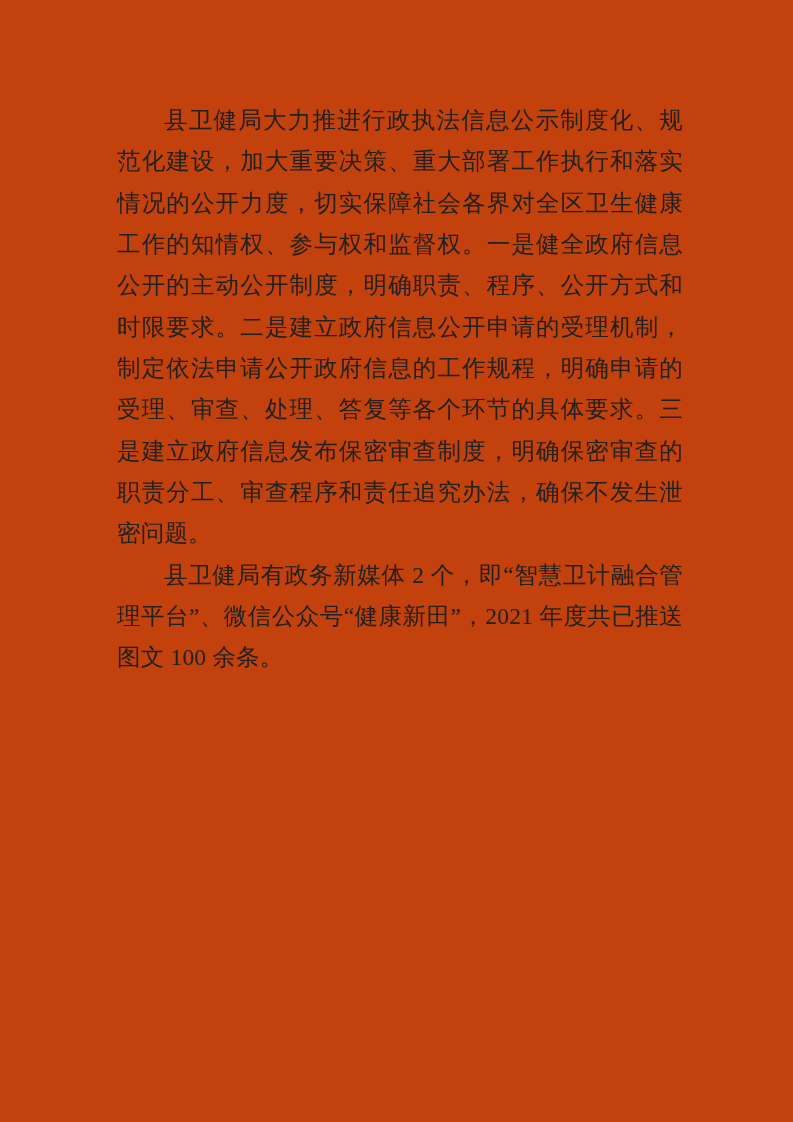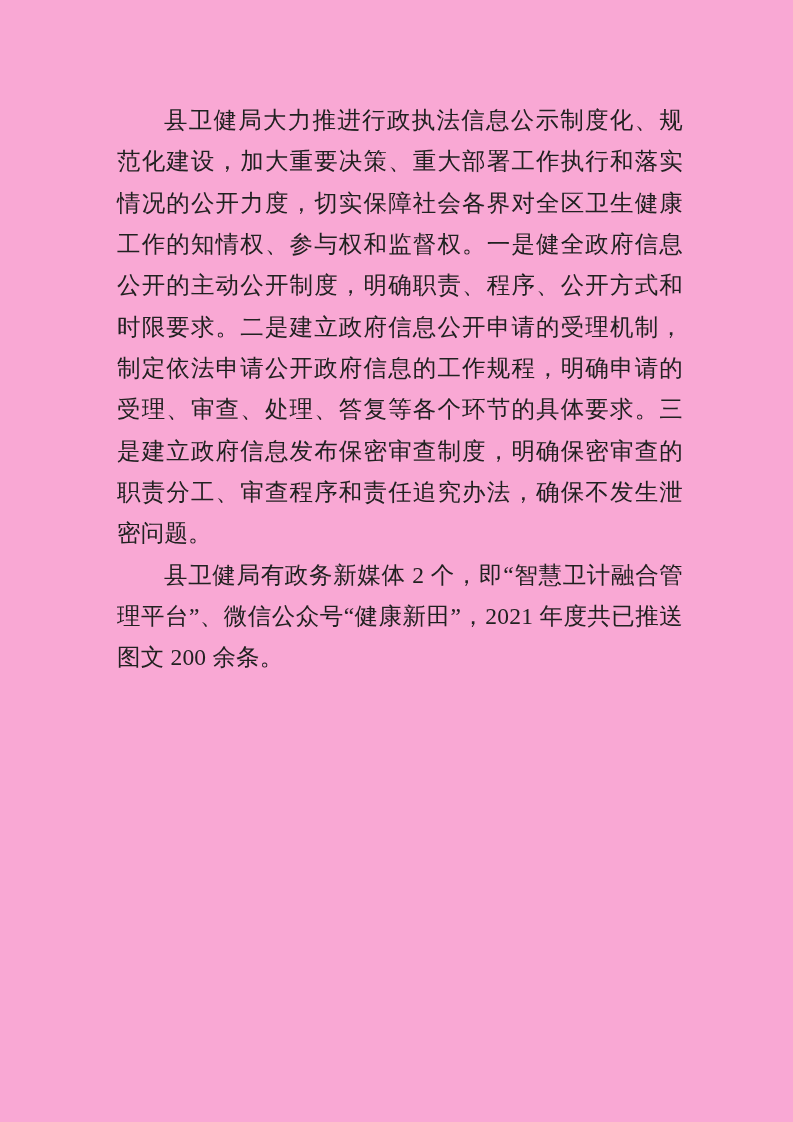--- a/index.html
+++ b/index.html
@@ -30,18 +30,18 @@
     text-indent: 2em;
     word-break: break-all;
   }
   .para.heading {
     text-align: left;
   }
 </style>
 </head>
 <body>
 
-<div class="page" style="background: #f9a8d4;">
+<div class="page" style="background: #c2410c;">
   <div class="content" id="doc-body" style="color: rgb(33, 33, 33);">
       <p class="para body">县卫健局大力推进行政执法信息公示制度化、规范化建设，加大重要决策、重大部署工作执行和落实情况的公开力度，切实保障社会各界对全区卫生健康工作的知情权、参与权和监督权。一是健全政府信息公开的主动公开制度，明确职责、程序、公开方式和时限要求。二是建立政府信息公开申请的受理机制，制定依法申请公开政府信息的工作规程，明确申请的受理、审查、处理、答复等各个环节的具体要求。三是建立政府信息发布保密审查制度，明确保密审查的职责分工、审查程序和责任追究办法，确保不发生泄密问题。</p>
-      <p class="para body">县卫健局有政务新媒体 2 个，即“智慧卫计融合管理平台”、微信公众号“健康新田”，2021 年度共已推送图文 200 余条。</p>
+      <p class="para body">县卫健局有政务新媒体 2 个，即“智慧卫计融合管理平台”、微信公众号“健康新田”，2021 年度共已推送图文 100 余条。</p>
     </div>
 </div>
 
 </body></html>

